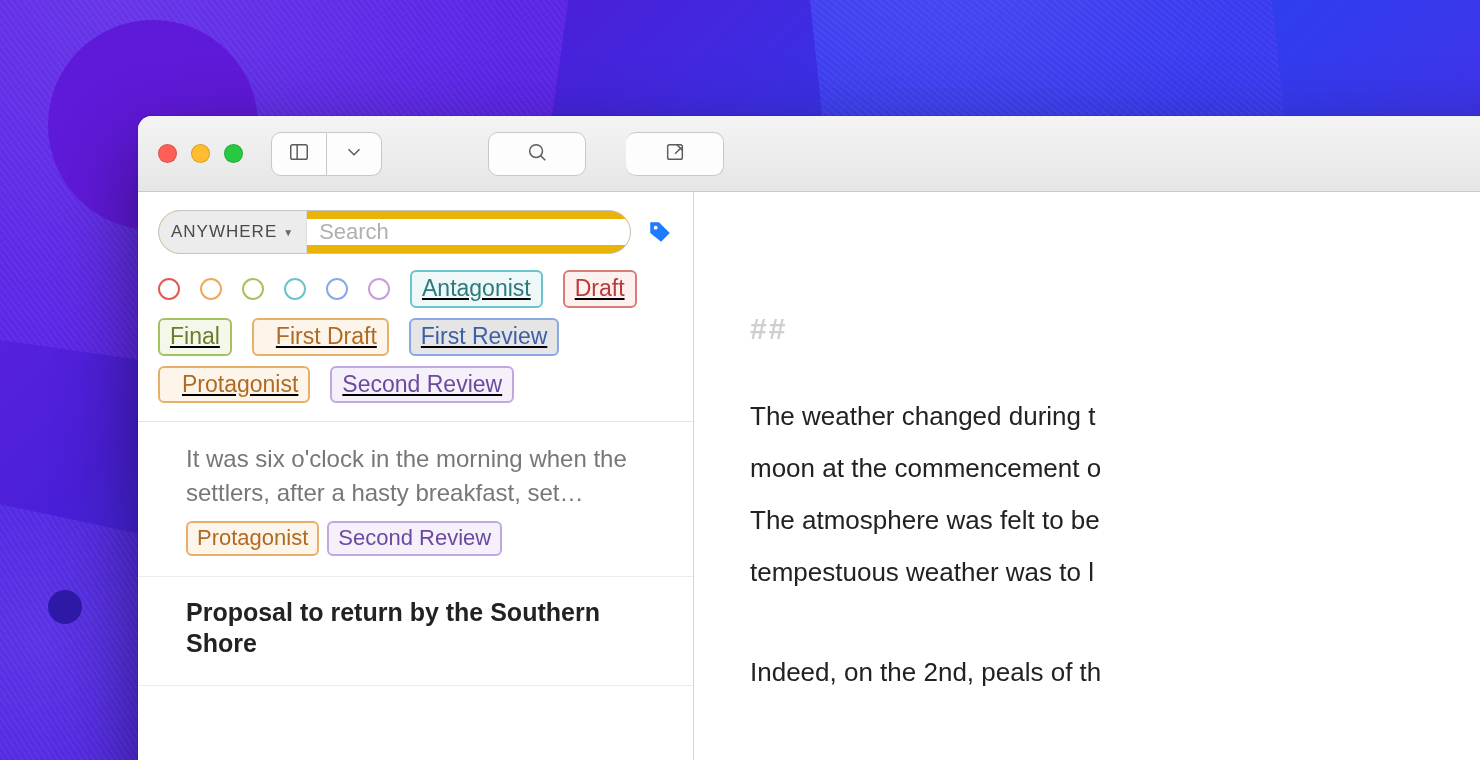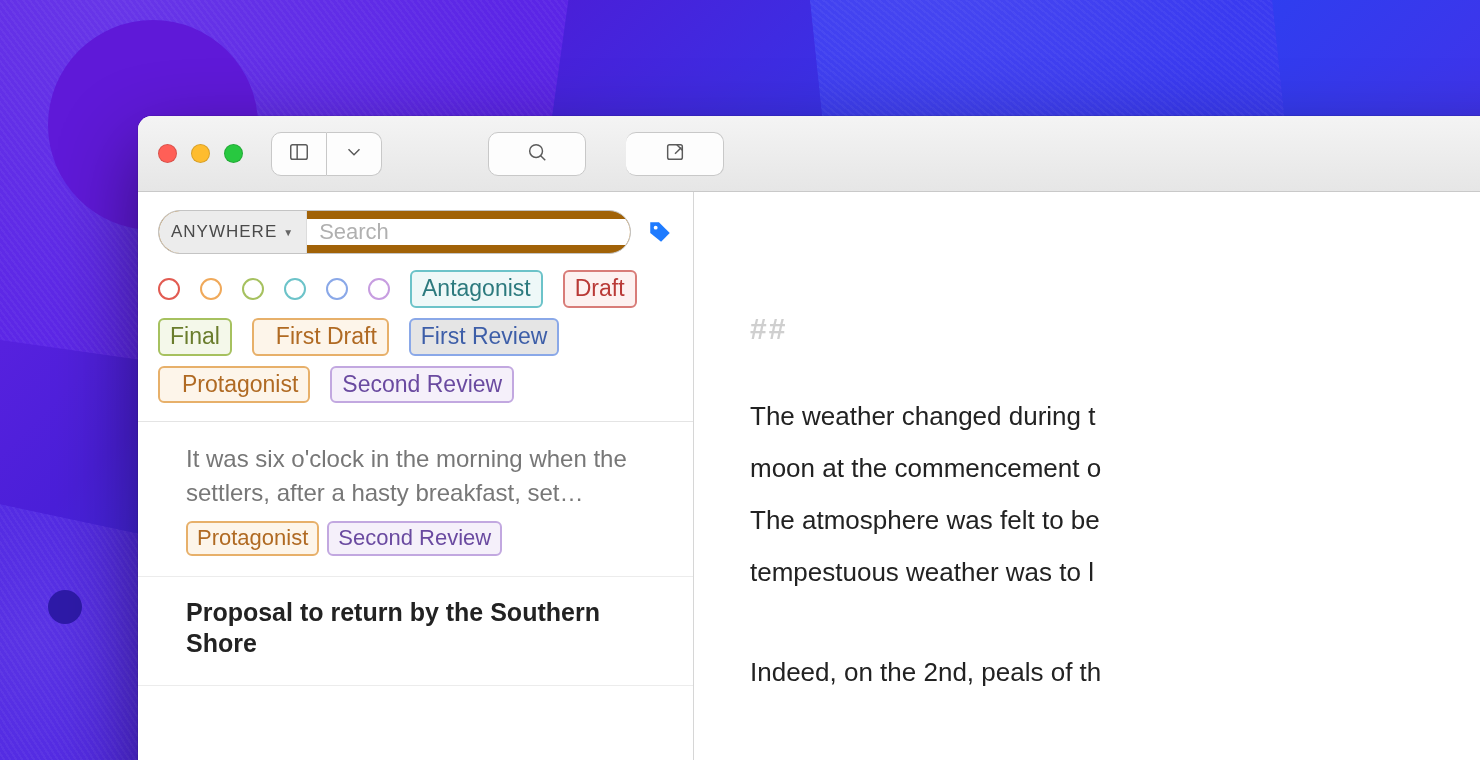--- a/index.html
+++ b/index.html
@@ -77,37 +77,37 @@
   overflow:hidden;
 }
 .content { flex:1; padding: 120px 0 0 56px; overflow:hidden; }
 
 
 .sb-header { padding: 18px 20px 18px 20px; border-bottom:1px solid #e4e4e4; }
 .sb-title { font-size:40px; font-weight:700; color:#1b1b1b; margin-bottom:18px; letter-spacing:-0.5px;}
 .search-row { display:flex; align-items:center; gap:16px; margin-bottom:16px;}
 .search-box {
   flex:1; height:44px; border:1px solid #c4c4c4; border-radius:22px;
-  display:flex; align-items:center; overflow:hidden; background:#a16207;
+  display:flex; align-items:center; overflow:hidden; background:#eab308;
 }
 .scope {
   height:100%; padding:0 12px; background:#ececec;
   display:flex; align-items:center; gap:6px;
   font-size:17px; letter-spacing:1px; color:#4a4a4a; font-weight:500;
   border-right:1px solid #dcdcdc;
 }
 .scope .chev { font-size:10px; color:#666; }
 .search-input {
   flex:1; border:none; outline:none; font-size:22px; padding:0 12px; color:#333;
 }
 .search-input::placeholder { color:#b0b0b0; }
 .tag-glyph { width:26px; height:26px; }
 .tag-glyph svg { width:100%; height:100%; }
 
-.tag-row { display:flex; flex-wrap:wrap; gap:10px 20px; align-items:center; }
+.tag-row { display:flex; flex-wrap:wrap; gap:10px 20px; align-items:center;text-decoration:underline; }
 .color-dot {
   width:22px; height:22px; border-radius:50%; background:#fff;
 }
 .color-dot.red    { border:2.5px solid #e25b52; }
 .color-dot.orange { border:2.5px solid #f0a95a; }
 .color-dot.olive  { border:2.5px solid #a6c15f; }
 .color-dot.teal   { border:2.5px solid #6cc3c9; }
 .color-dot.blue   { border:2.5px solid #8aa8e8; }
 .color-dot.purple { border:2.5px solid #c79de0; }
 

